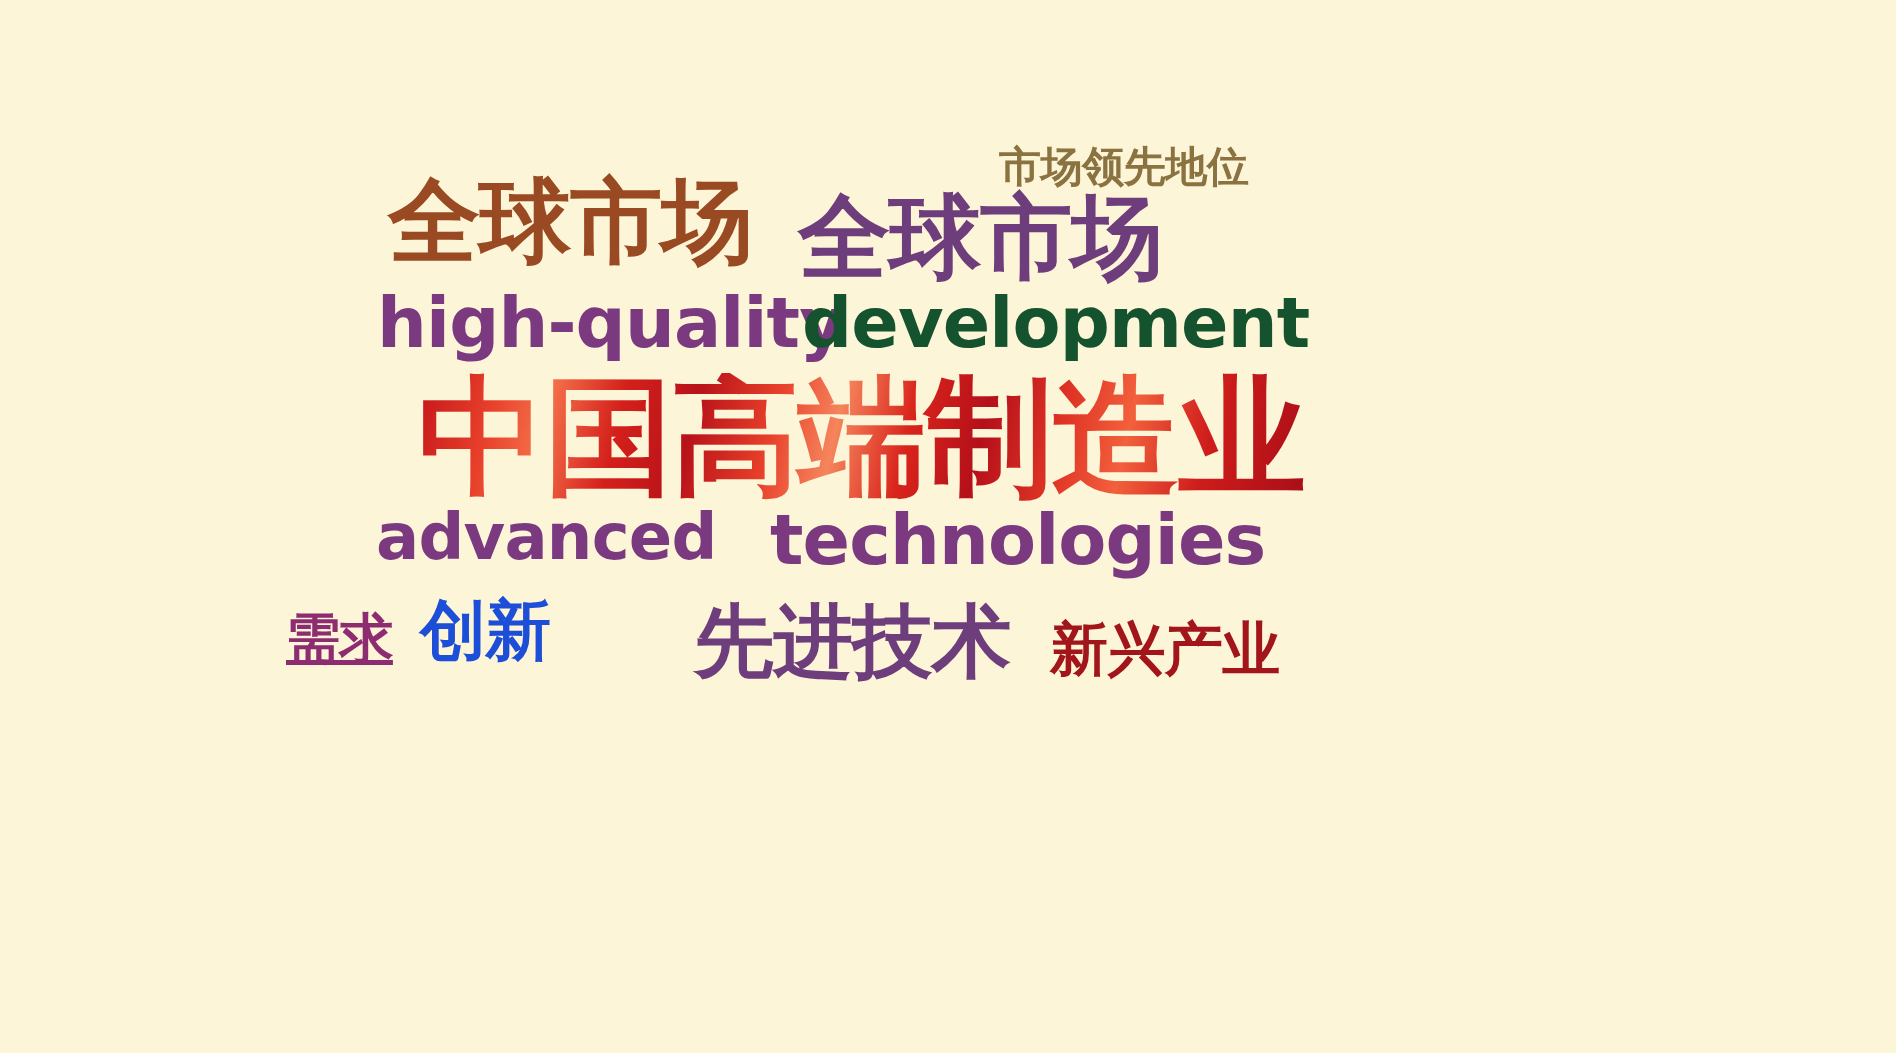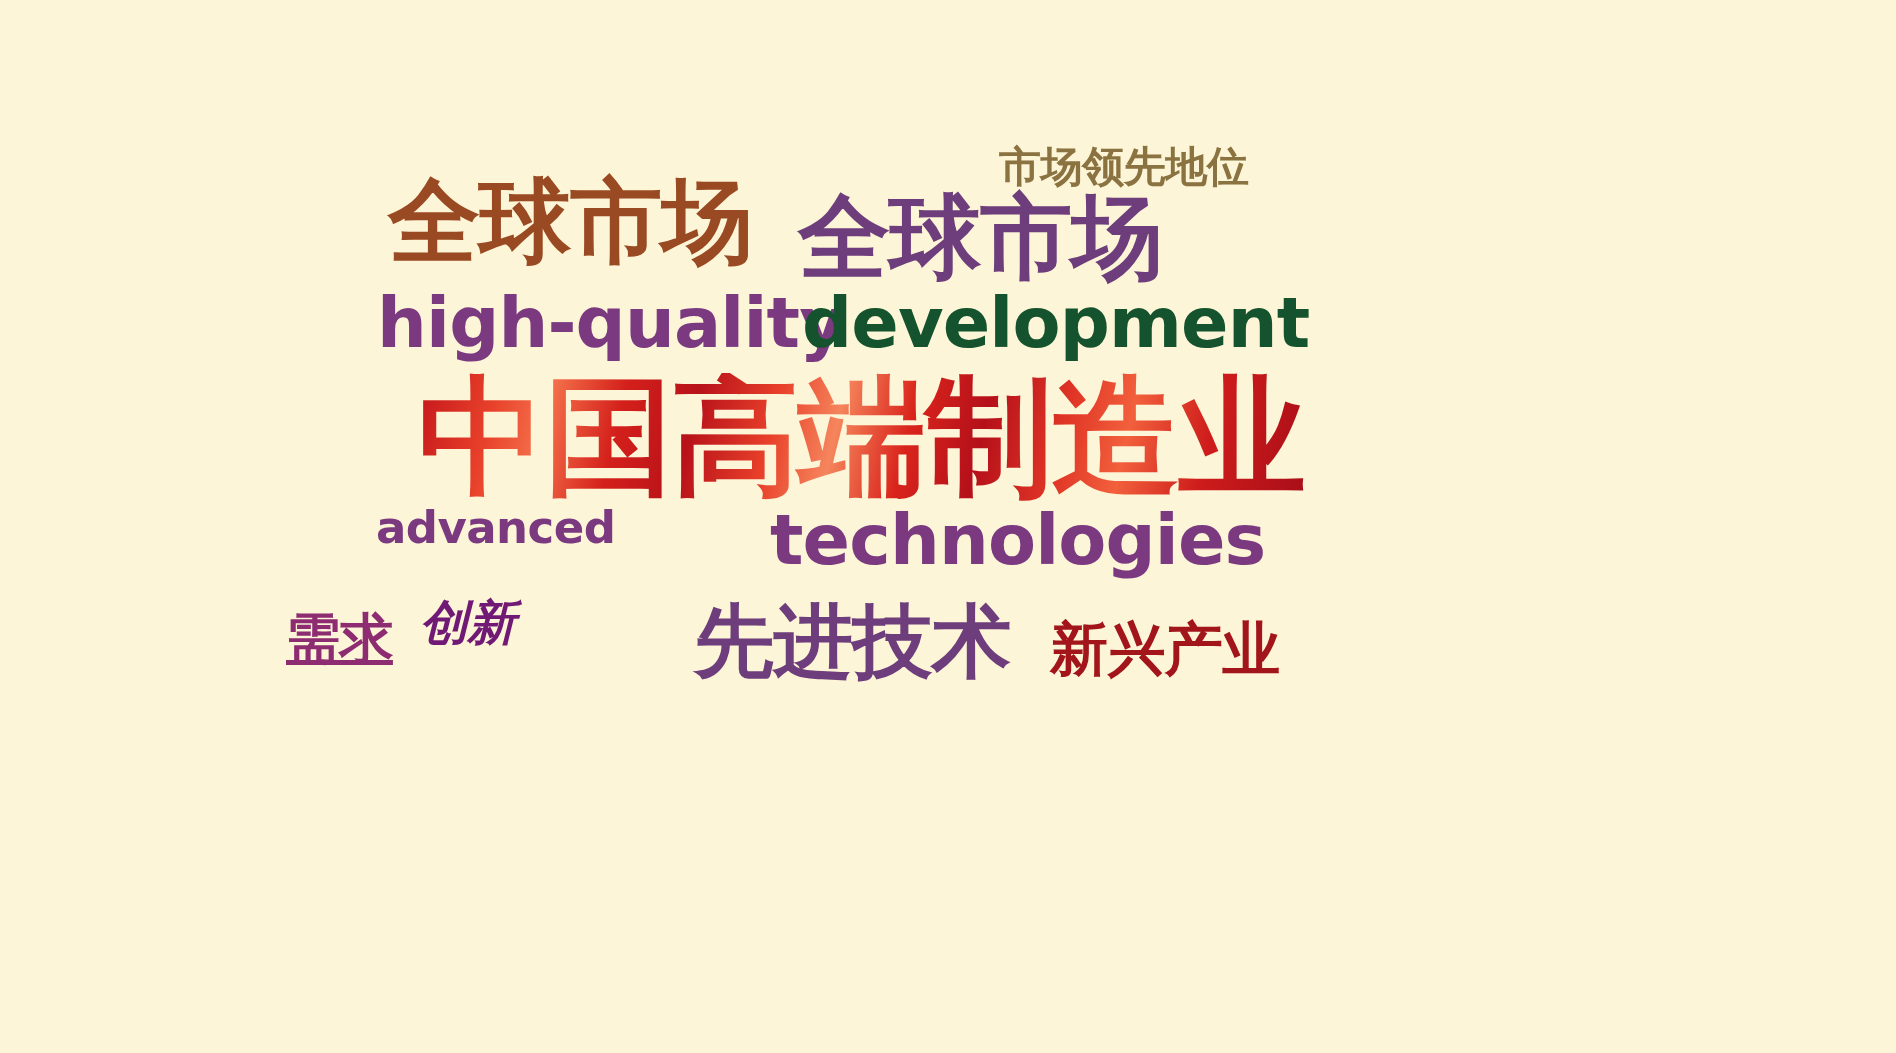--- a/index.html
+++ b/index.html
@@ -83,39 +83,38 @@
         #CE1C1B 88%,
         #A80E18 100%);
     -webkit-background-clip: text;
     background-clip: text;
     -webkit-text-fill-color: transparent;
     color: transparent;
     margin-left: 14px;
   }
   #w-advanced {
     left: 376px; top: 505px;
-    font-size: 45px;
+    font-size: 64px;
     color: #7B3A80;
   }
   #w-technologies {
     left: 770px; top: 505px;
     font-size: 70px;
     color: #7B3A80;
   }
   #w-demand {
     left: 286px; top: 612px;
     font-size: 54px;
     color: #8E2C72;
     text-decoration: underline;
   }
   #w-innovation {
     left: 420px; top: 598px;
-    font-size: 48px;
-    color: #701a75;
-    font-style: italic;
+    font-size: 66px;
+    color: #1d4ed8;
   }
   #w-advanced-tech-cjk {
     left: 694px; top: 602px;
     font-size: 80px;
     color: #6E3D7C;
   }
   #w-emerging-industry {
     left: 1050px; top: 620px;
     font-size: 58px;
     color: #A2161B;

